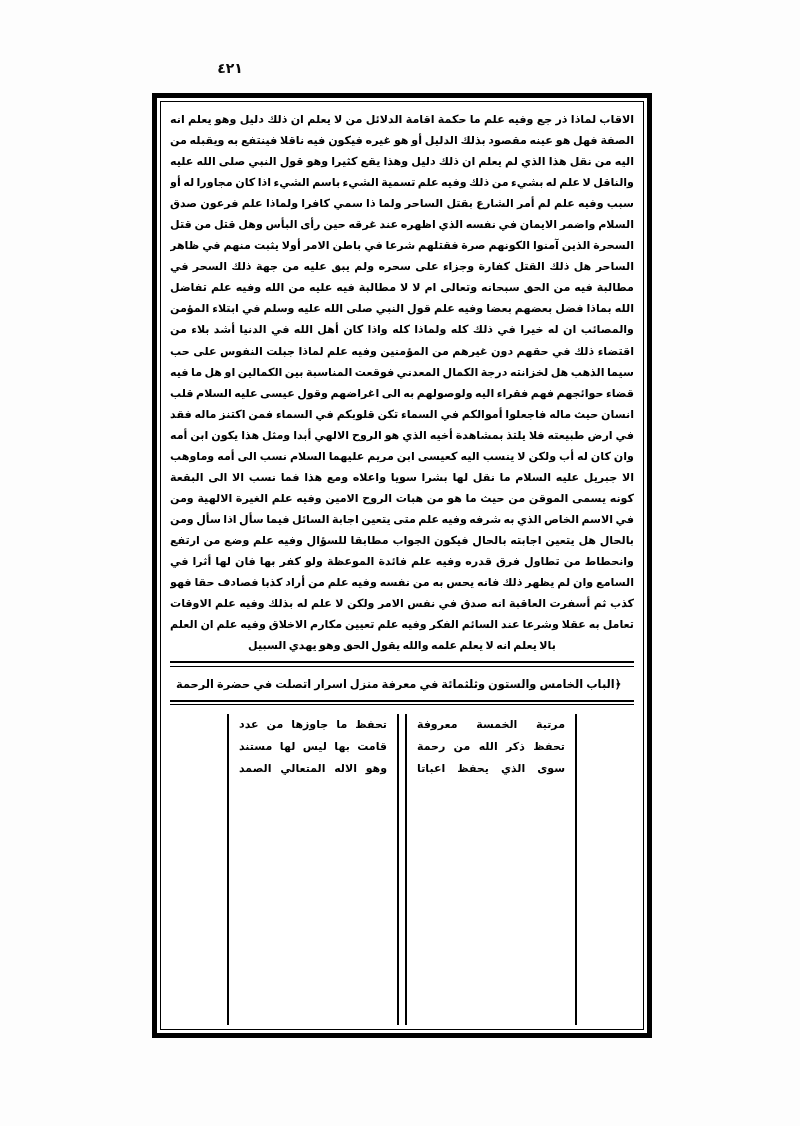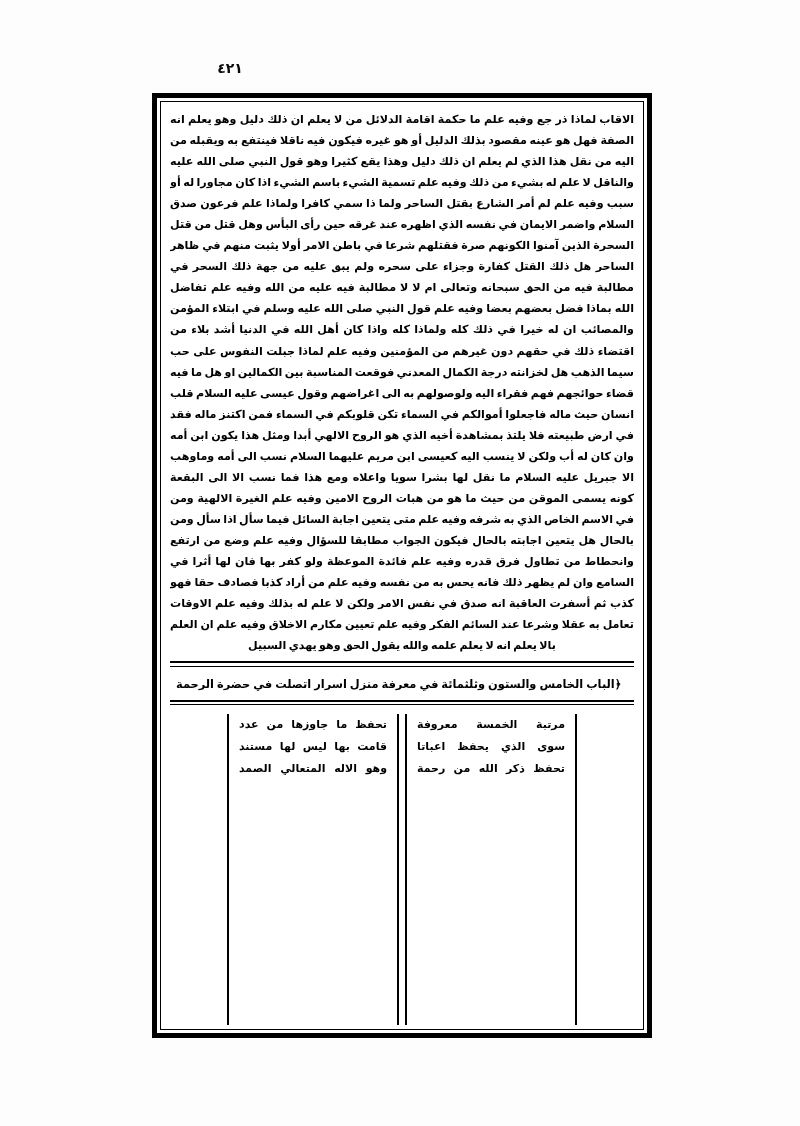--- a/index.html
+++ b/index.html
@@ -224,22 +224,22 @@
       </div>
 
       <div class="heading-rule"></div>
 
       <div class="verse-table">
 
         <div class="v-rule"></div>
 
         <div class="verse-col">
           <div class="verse-line"><span>مرتبة الخمسة معروفة</span></div>
+          <div class="verse-line"><span>تحفظ ذكر الله من رحمة</span></div>
           <div class="verse-line"><span>سوى الذي يحفظ اعباتا</span></div>
-          <div class="verse-line"><span>تحفظ ذكر الله من رحمة</span></div>
         </div>
 
         <div class="v-rule double"></div>
         <div class="v-rule-gap"></div>
         <div class="v-rule double"></div>
 
         <div class="verse-col">
           <div class="verse-line"><span>تحفظ ما جاوزها من عدد</span></div>
           <div class="verse-line"><span>قامت بها ليس لها مستند</span></div>
           <div class="verse-line"><span>وهو الاله المتعالي الصمد</span></div>

